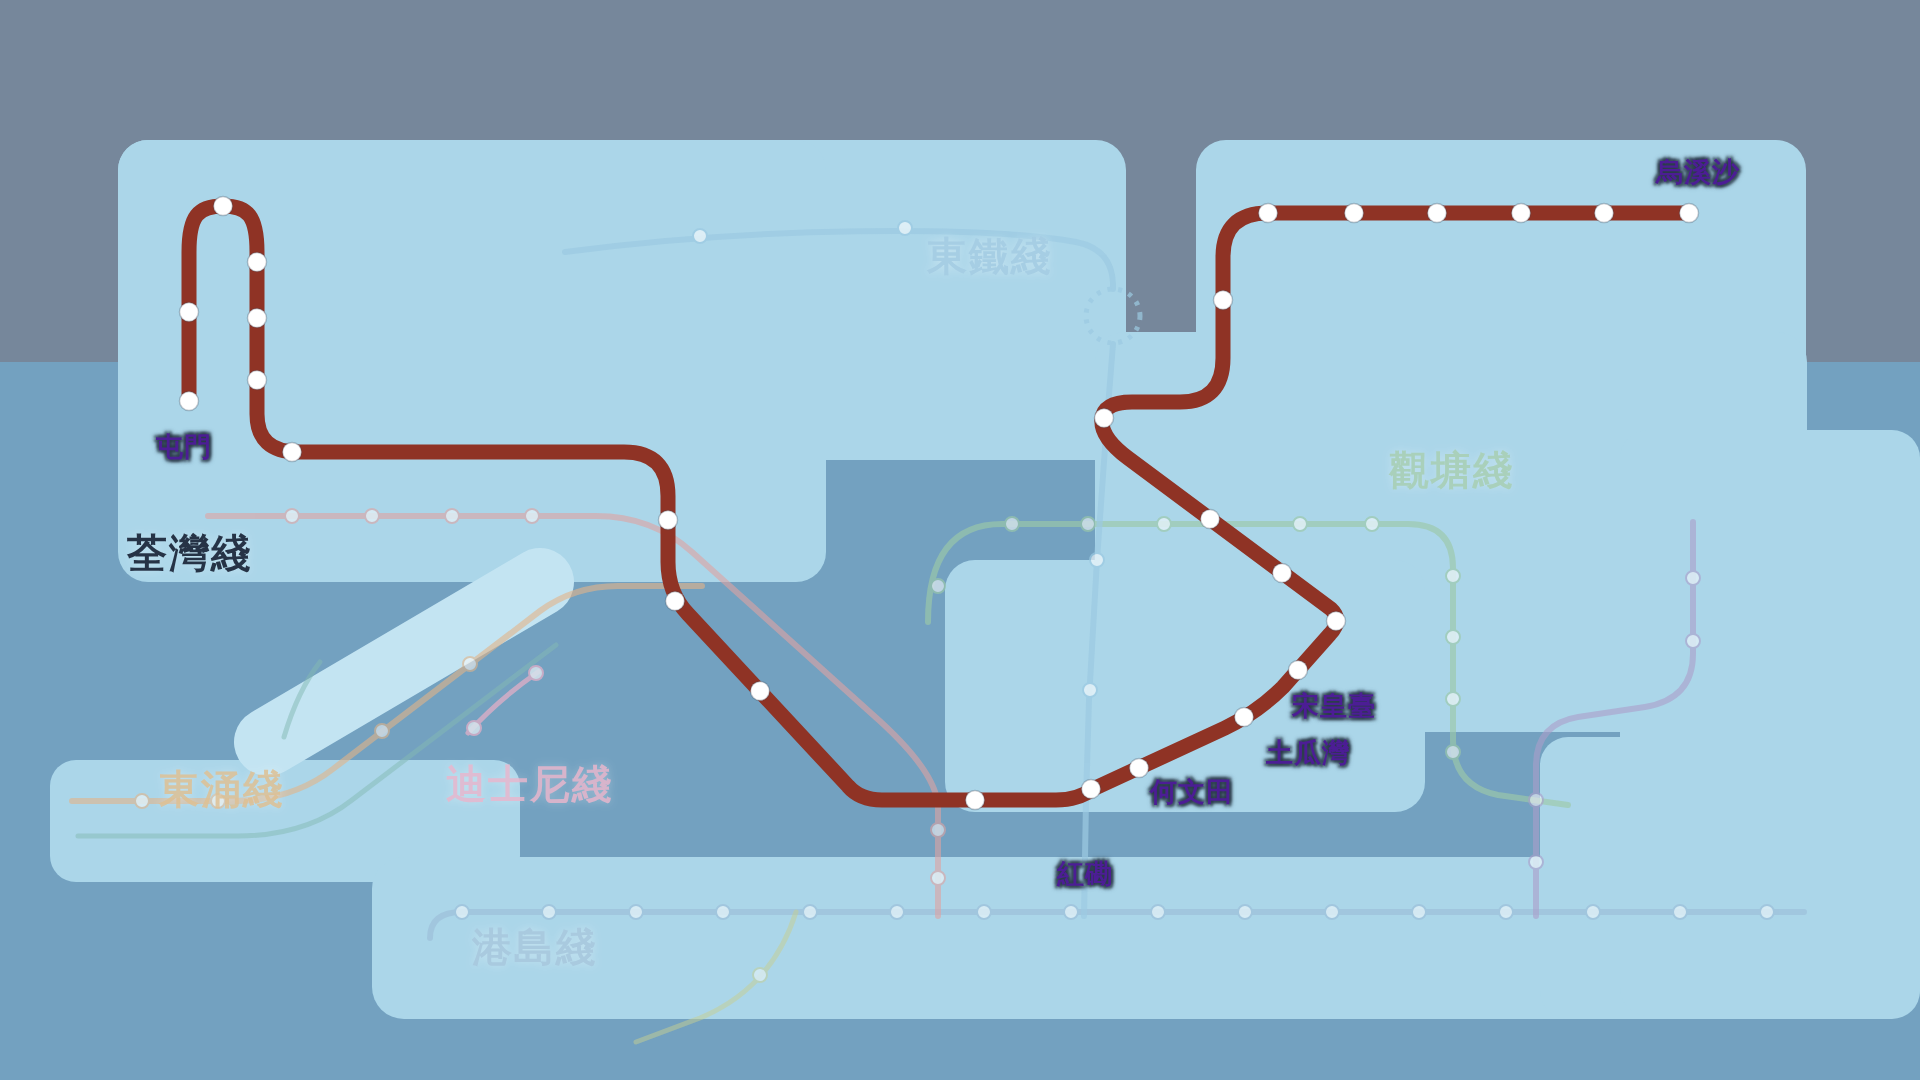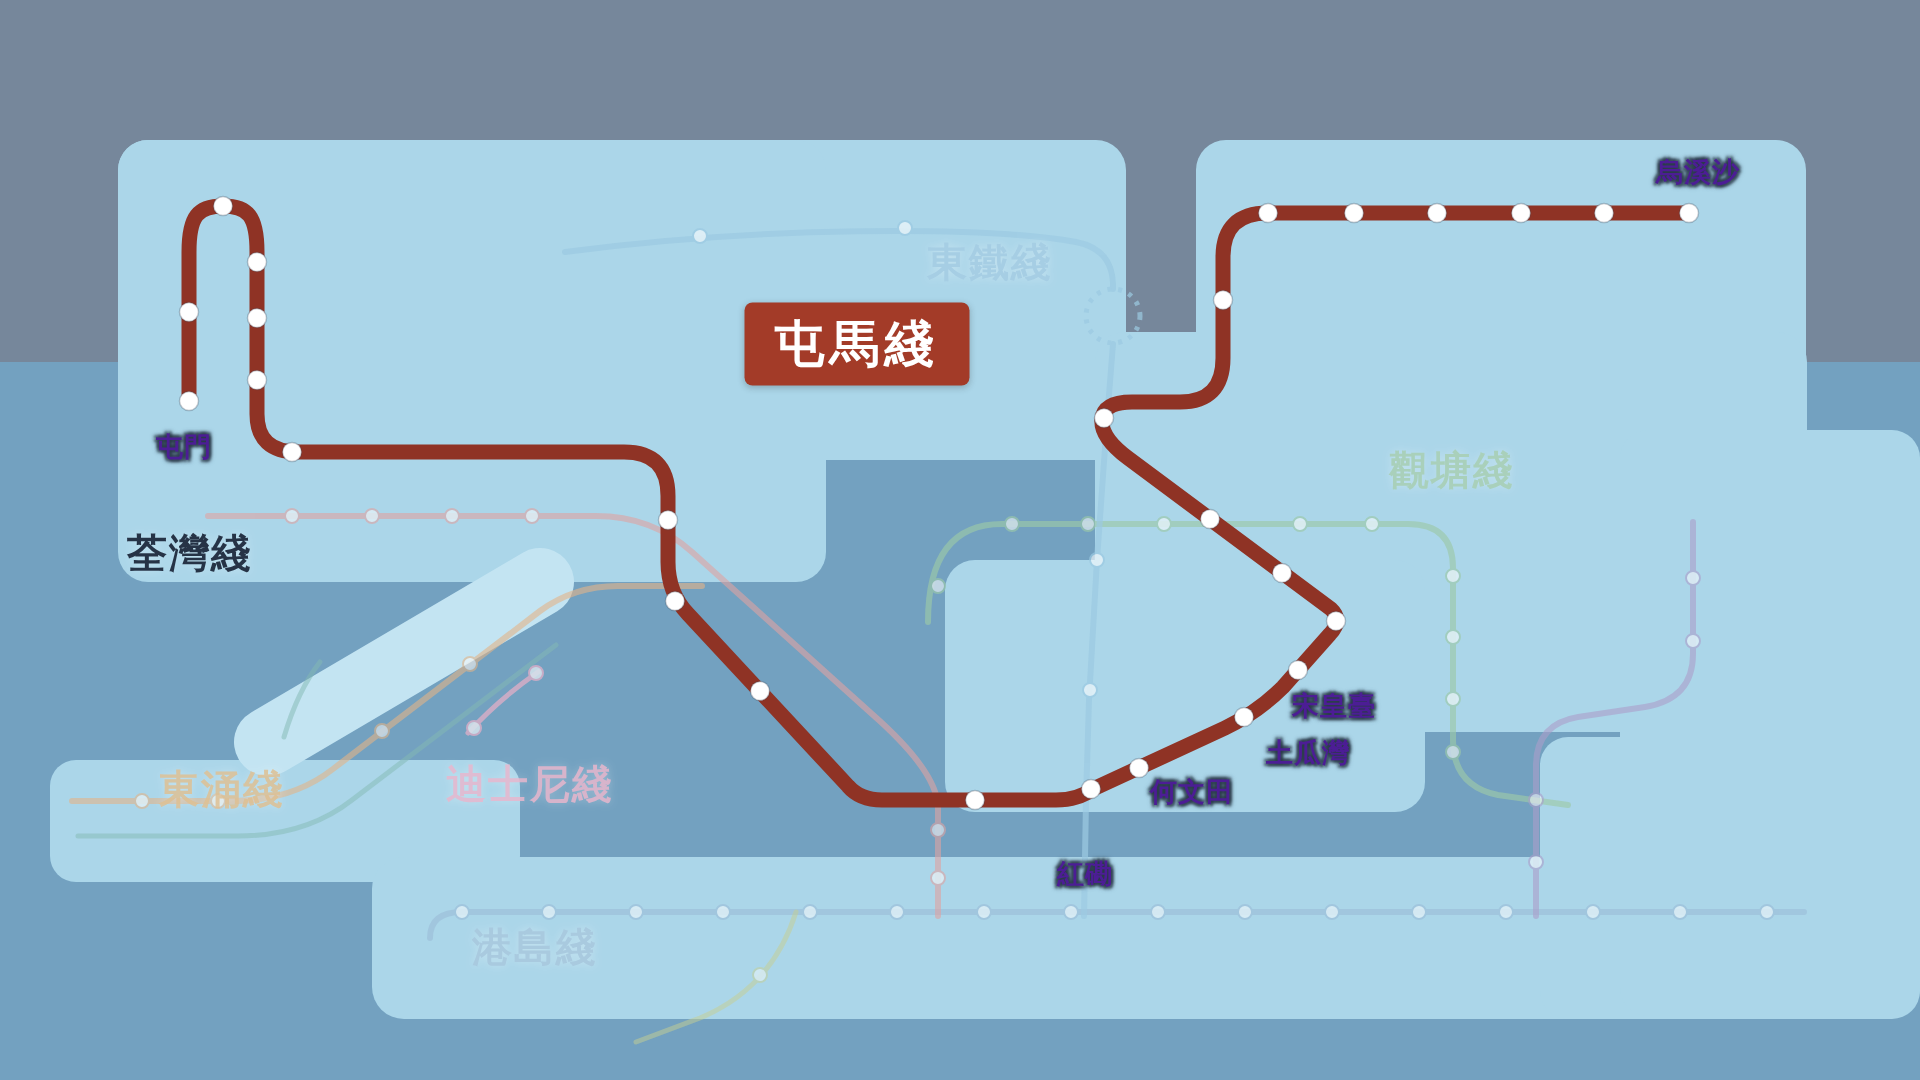--- a/index.html
+++ b/index.html
@@ -156,31 +156,28 @@
         <circle cx="1268" cy="213" r="9.5" fill="#ffffff" stroke="rgba(60,70,85,0.3)" stroke-width="1.5"></circle>
         <circle cx="1354" cy="213" r="9.5" fill="#ffffff" stroke="rgba(60,70,85,0.3)" stroke-width="1.5"></circle>
         <circle cx="1437" cy="213" r="9.5" fill="#ffffff" stroke="rgba(60,70,85,0.3)" stroke-width="1.5"></circle>
         <circle cx="1521" cy="213" r="9.5" fill="#ffffff" stroke="rgba(60,70,85,0.3)" stroke-width="1.5"></circle>
         <circle cx="1604" cy="213" r="9.5" fill="#ffffff" stroke="rgba(60,70,85,0.3)" stroke-width="1.5"></circle>
         <circle cx="1689" cy="213" r="9.5" fill="#ffffff" stroke="rgba(60,70,85,0.3)" stroke-width="1.5"></circle>
       </g>
     </svg>
 
   <div class="labels">
-    <div class="badge" style="left: 857px; top: 344px; background: rgb(163, 59, 40); color: rgb(255, 255, 255);">
-      <span>屯馬綫</span>
-    </div>
 
     <div class="stn-label" style="left: 184px; top: 447px;">屯門</div>
     <div class="stn-label" style="left: 1698px; top: 172px;">烏溪沙</div>
     <div class="stn-label" style="left: 1085px; top: 830px; margin-top: 44px;">紅磡</div>
     <div class="stn-label" style="left: 1192px; top: 792px;">何文田</div>
     <div class="stn-label" style="left: 1308px; top: 753px;">土瓜灣</div>
     <div class="stn-label" style="left: 1334px; top: 706px;">宋皇臺</div>
 
-    <div class="line-label" style="left: 990px; top: 262px; color: rgb(166, 205, 228);">東鐵綫</div>
+    <div class="line-label" style="left: 990px; top: 256px; color: rgb(166, 205, 228);">東鐵綫</div>
     <div class="line-label" style="left: 190px; top: 517px; color: #0f172a; margin-top: 36px;">荃灣綫</div>
     <div class="line-label" style="left: 1452px; top: 470px; color: rgb(169, 208, 180);">觀塘綫</div>
     <div class="line-label" style="left: 222px; top: 789px; color: rgb(223, 193, 149);">東涌綫</div>
     <div class="line-label" style="left: 530px; top: 784px; color: rgb(233, 184, 206);">迪士尼綫</div>
     <div class="line-label" style="left: 535px; top: 947px; color: rgb(169, 200, 222);">港島綫</div>
   </div>
 </div>
 
 </body></html>

